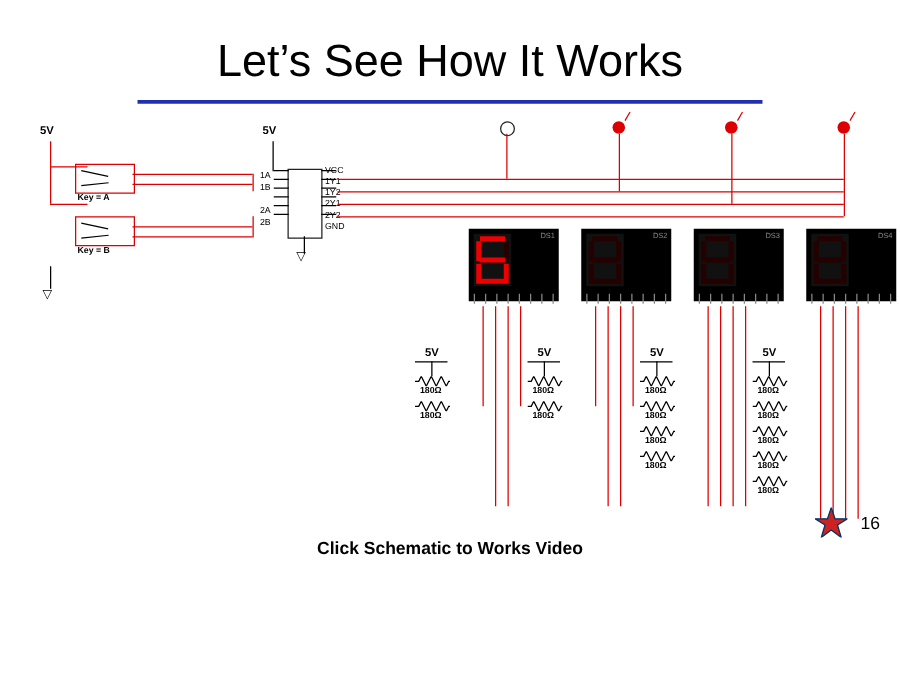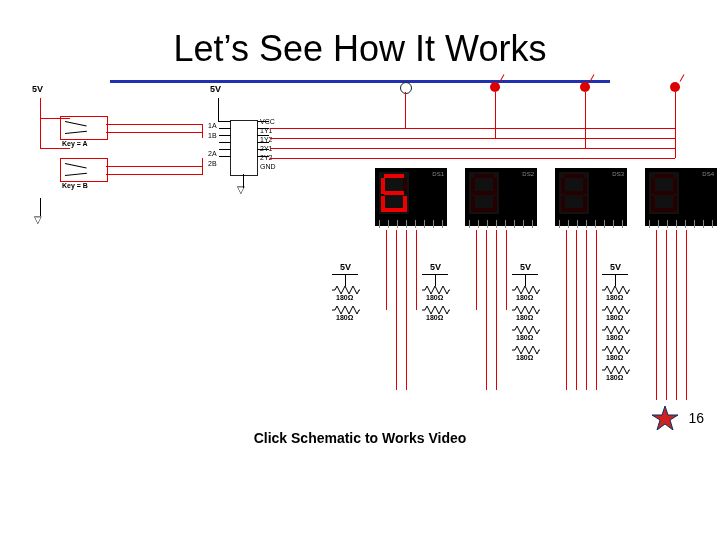--- a/index.html
+++ b/index.html
@@ -32,21 +32,21 @@
     top: 80px;
     left: 110px;
     width: 500px;
     height: 0;
     border-top: 3px solid #2030b0;
   }
 
   
   .schematic {
     position: absolute;
-    top: 80px;
+    top: 95px;
     left: 30px;
     width: 660px;
     height: 325px;
     cursor: pointer;
   }
 
   .caption {
     position: absolute;
     top: 430px;
     left: 0;

